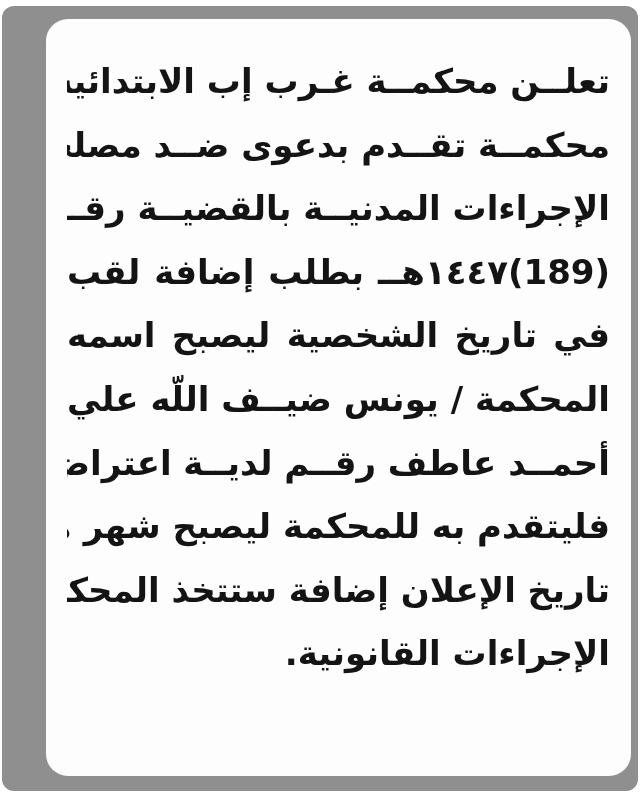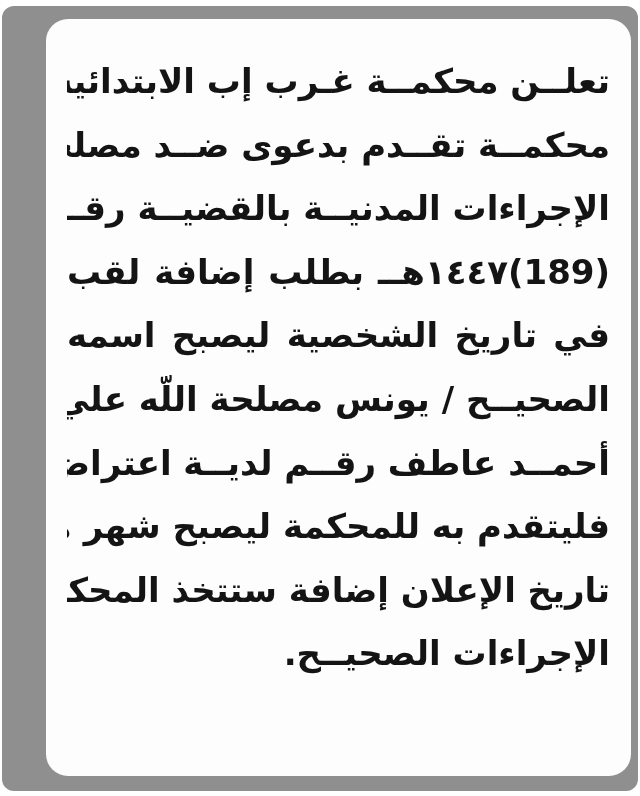--- a/index.html
+++ b/index.html
@@ -62,21 +62,21 @@
 
 <div class="page">
   <div class="frame">
     <div class="card">
       <div class="body-text">
         <div class="line" dir="rtl">تعلــن محكمــة غـرب إب الابتدائية</div>
         <div class="line" dir="rtl">محكمــة تقــدم بدعوى ضــد مصلحة</div>
         <div class="line" dir="rtl">الإجراءات المدنيــة بالقضيــة رقــم</div>
         <div class="line" dir="rtl">(189)١٤٤٧هــ بطلب إضافة لقب</div>
         <div class="line" dir="rtl">في تاريخ الشخصية ليصبح اسمه</div>
-        <div class="line" dir="rtl">الصحيــح / يونس مصلحة اللّه علي</div>
+        <div class="line" dir="rtl">المحكمة / يونس ضيــف اللّه علي</div>
         <div class="line" dir="rtl">أحمــد عاطف رقــم لديــة اعتراض</div>
         <div class="line" dir="rtl">فليتقدم به للمحكمة ليصبح شهر من</div>
         <div class="line" dir="rtl">تاريخ الإعلان إضافة ستتخذ المحكمة</div>
-        <div class="line last" dir="rtl">الإجراءات الصحيــح.</div>
+        <div class="line last" dir="rtl">الإجراءات القانونية.</div>
       </div>
     </div>
   </div>
 </div>
 
 </body></html>

